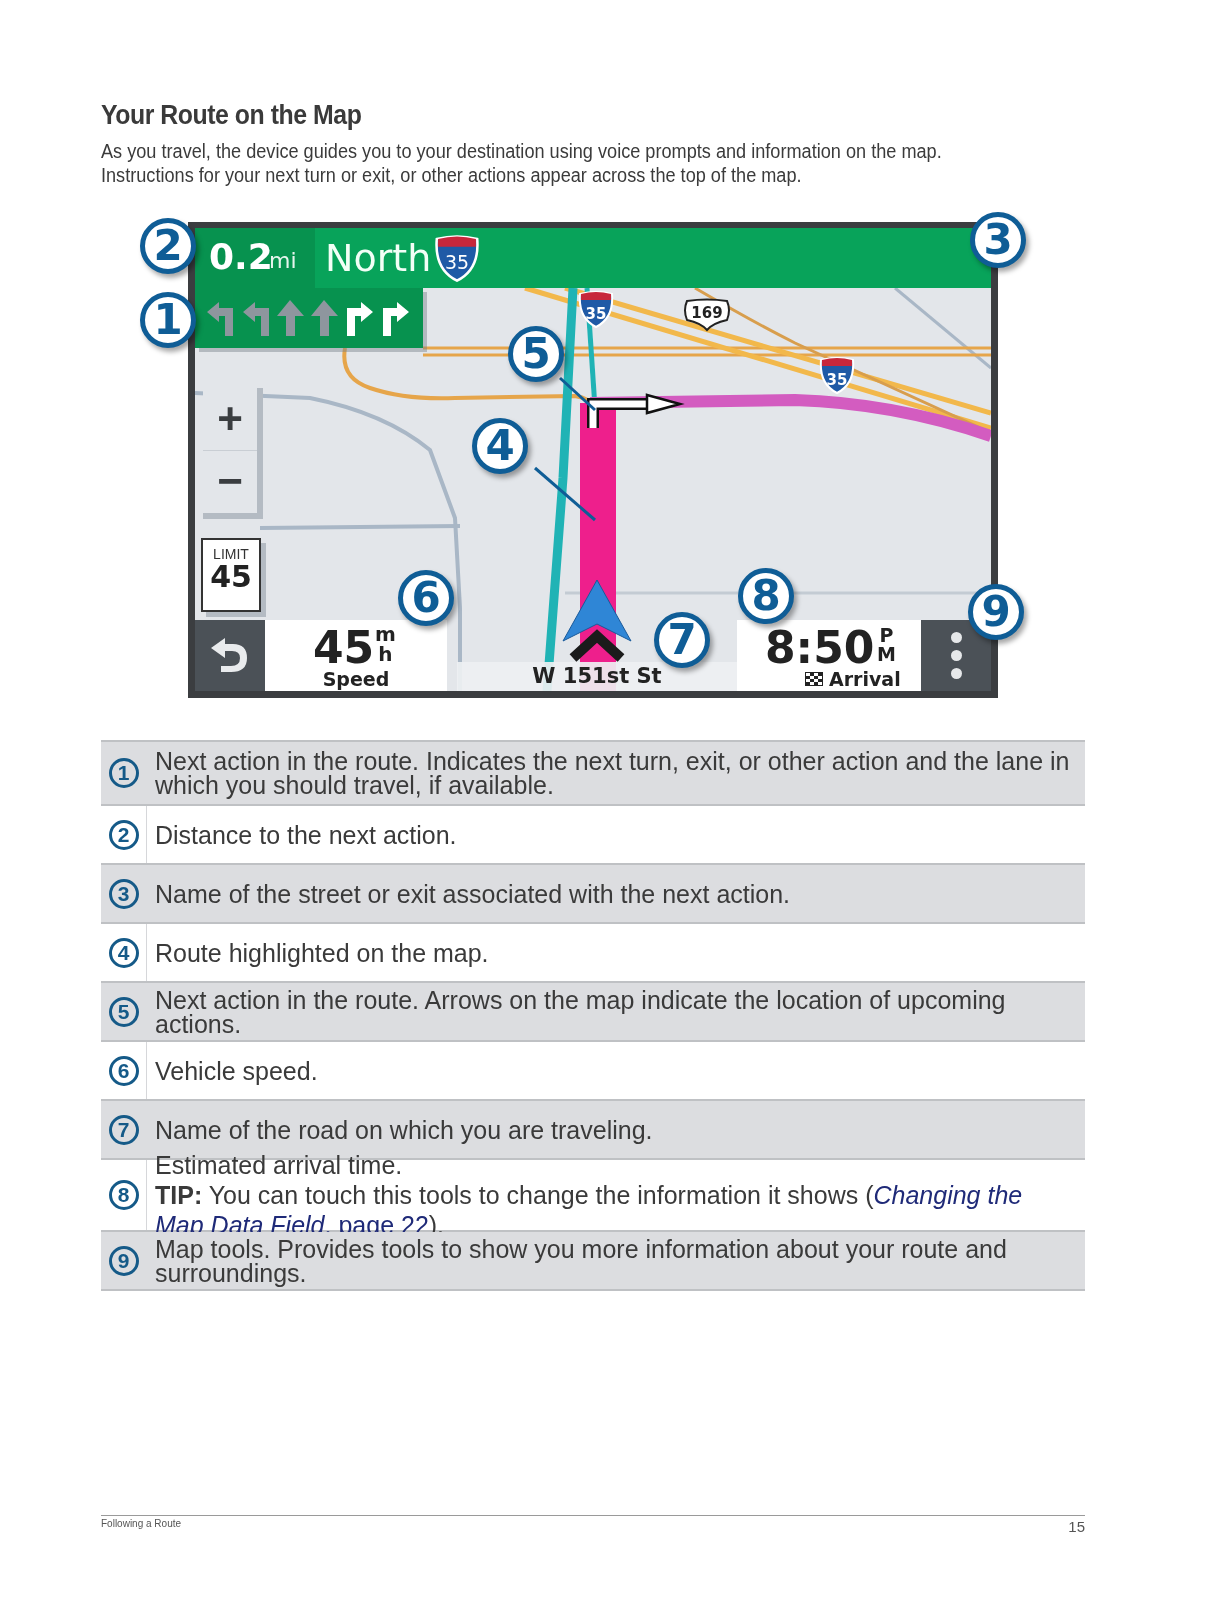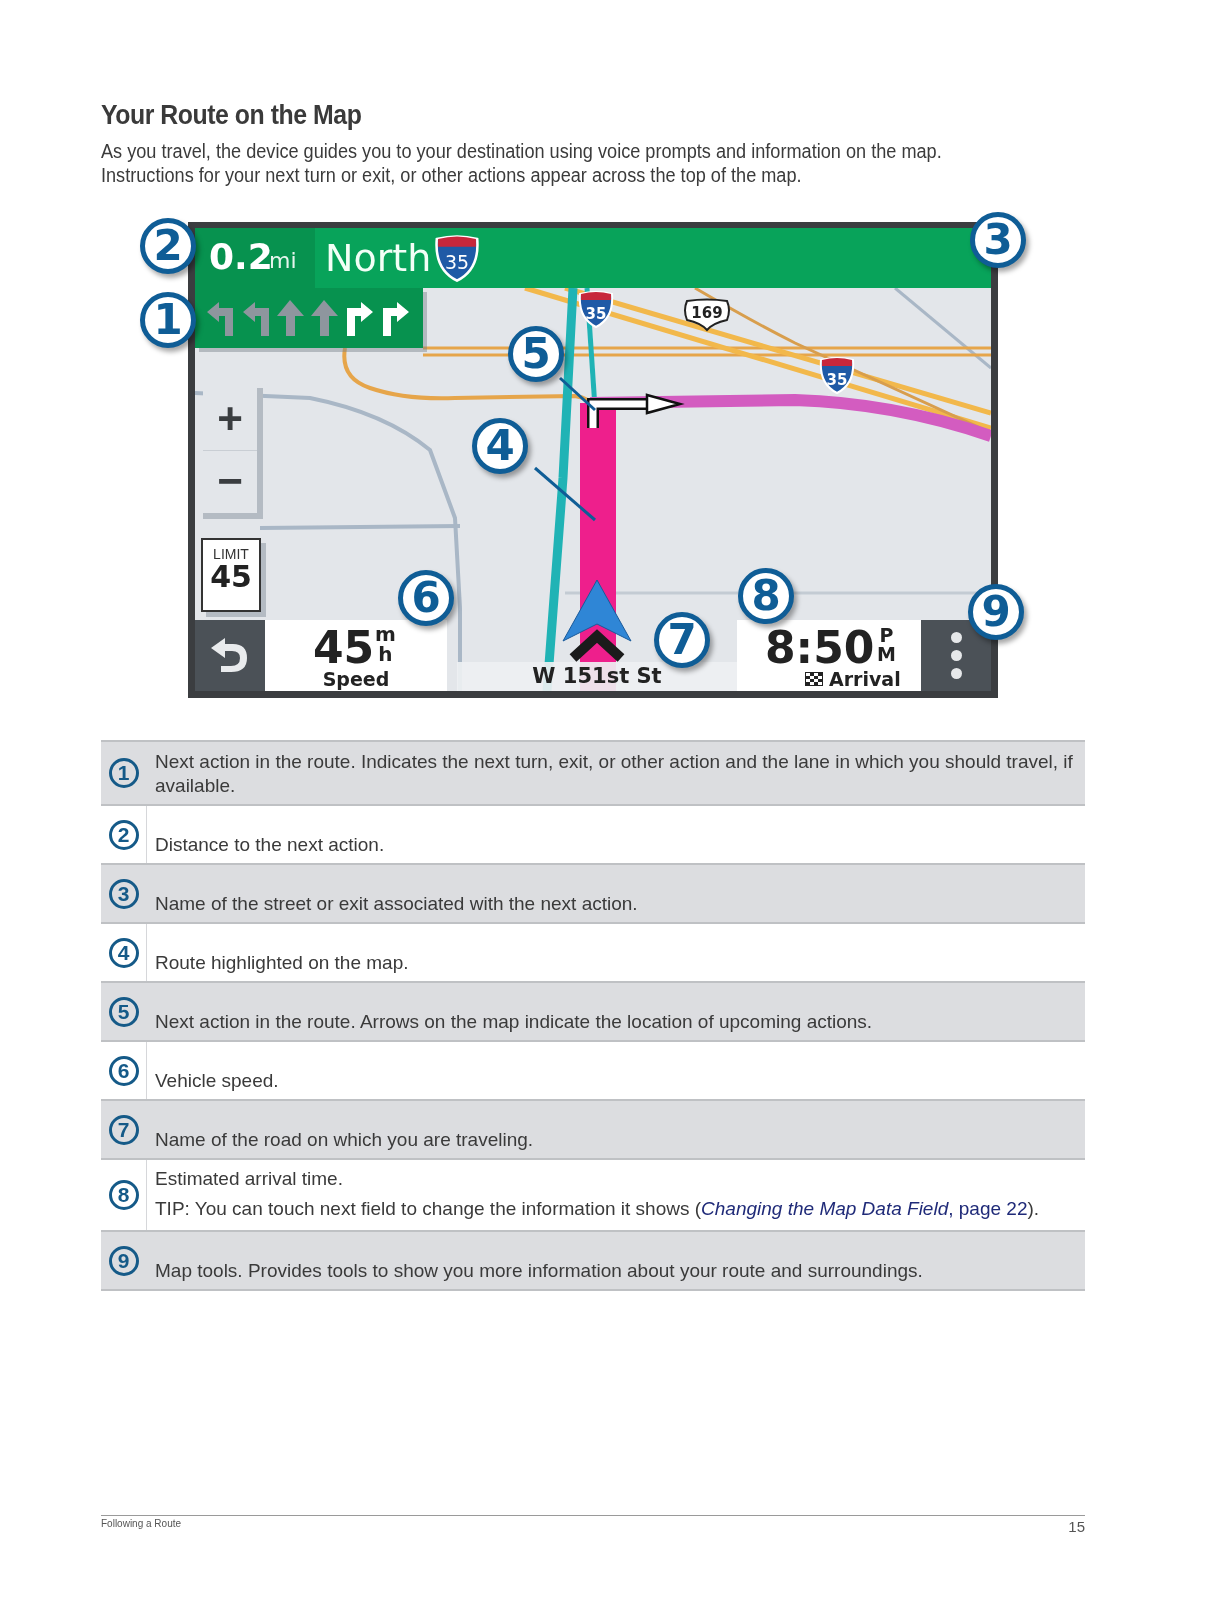--- a/index.html
+++ b/index.html
@@ -50,23 +50,23 @@
   .callout { position: absolute; width: 56px; height: 56px; border-radius: 50%; background: #fff; border: 5px solid #0f5d96; box-sizing: border-box; color: #0f5d96; font-weight: bold; font-size: 42px; line-height: 46px; text-align: center; font-family: "DejaVu Sans", sans-serif; box-shadow: 3px 4px 5px rgba(0,0,0,.35); z-index: 5; }
 
   
   .legend { position: absolute; left: 101px; top: 740px; width: 984px; border-top: 2px solid #bfc1c4; }
   .row { position: relative; display: flex; border-bottom: 2px solid #bfc1c4; }
   .row.shaded { background: #dcdde0; }
   .row.plain { background: #fff; }
   .num-cell { width: 45px; flex: 0 0 45px; display: flex; align-items: center; justify-content: center; border-right: 1px solid #d6d7da; }
   .row.shaded .num-cell { border-right-color: transparent; }
   .num-badge { width: 30px; height: 30px; border-radius: 50%; border: 3px solid #155a88; box-sizing: border-box; color: #155a88; font-weight: bold; font-size: 21px; line-height: 24px; text-align: center; font-family: "Liberation Sans", sans-serif; }
-  .desc-cell { flex: 1; padding: 6px 8px; font-size: 19px; line-height: 24px; color: #3a3a3a; display: flex; flex-direction: column; justify-content: flex-end; }
+  .desc-cell { flex: 1; padding: 6px 8px; font-size: 25px; line-height: 24px; color: #3a3a3a; display: flex; flex-direction: column; justify-content: center; }
   .desc-cell span, .desc-cell div { transform-origin: left; }
-  .tip-label { font-weight: normal; margin-top: 43px; }
+  .tip-label { font-weight: bold; margin-top: 43px; }
   .link { color: #1f2a78; font-style: italic; }
   .link-page { color: #1f2a78; }
 
   .footer-line { position: absolute; left: 101px; top: 1515px; width: 984px; height: 1px; background: #9a9a9a; }
   .footer-left { position: absolute; left: 101px; top: 1518px; font-size: 10px; color: #555; }
   .footer-right { position: absolute; right: 125px; top: 1518px; font-size: 15px; color: #555; }
 </style>
 </head>
 <body>
 
@@ -262,21 +262,21 @@
     <div class="desc-cell">
         <span>Name of the road on which you are traveling.</span>
       </div>
   </div>
   <div class="row plain" style="height:70px">
     <div class="num-cell">
         <div class="num-badge">8</div>
       </div>
     <div class="desc-cell" style="line-height:30px">
       <div>Estimated arrival time.</div>
-      <div><span class="tip-label">TIP:</span><span> You can touch next field to change the information it shows (</span><span class="link">Changing the Map Data Field</span><span class="link-page">, page 22</span><span>).</span></div>
+      <div><span class="tip-label">TIP:</span><span> You can touch this tools to change the information it shows (</span><span class="link">Changing the Map Data Field</span><span class="link-page">, page 22</span><span>).</span></div>
     </div>
   </div>
   <div class="row shaded" style="height:57px">
     <div class="num-cell">
         <div class="num-badge">9</div>
       </div>
     <div class="desc-cell">
         <span>Map tools. Provides tools to show you more information about your route and surroundings.</span>
       </div>
   </div>

